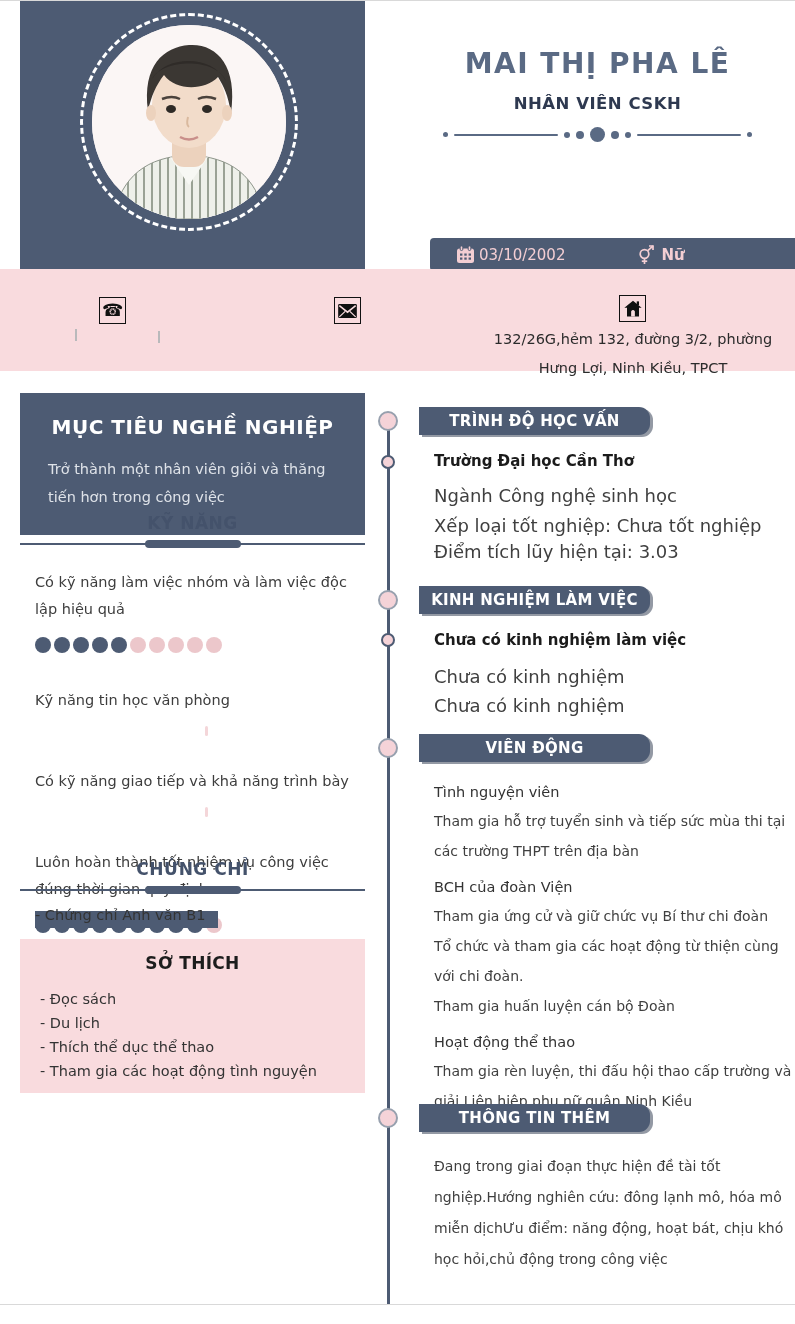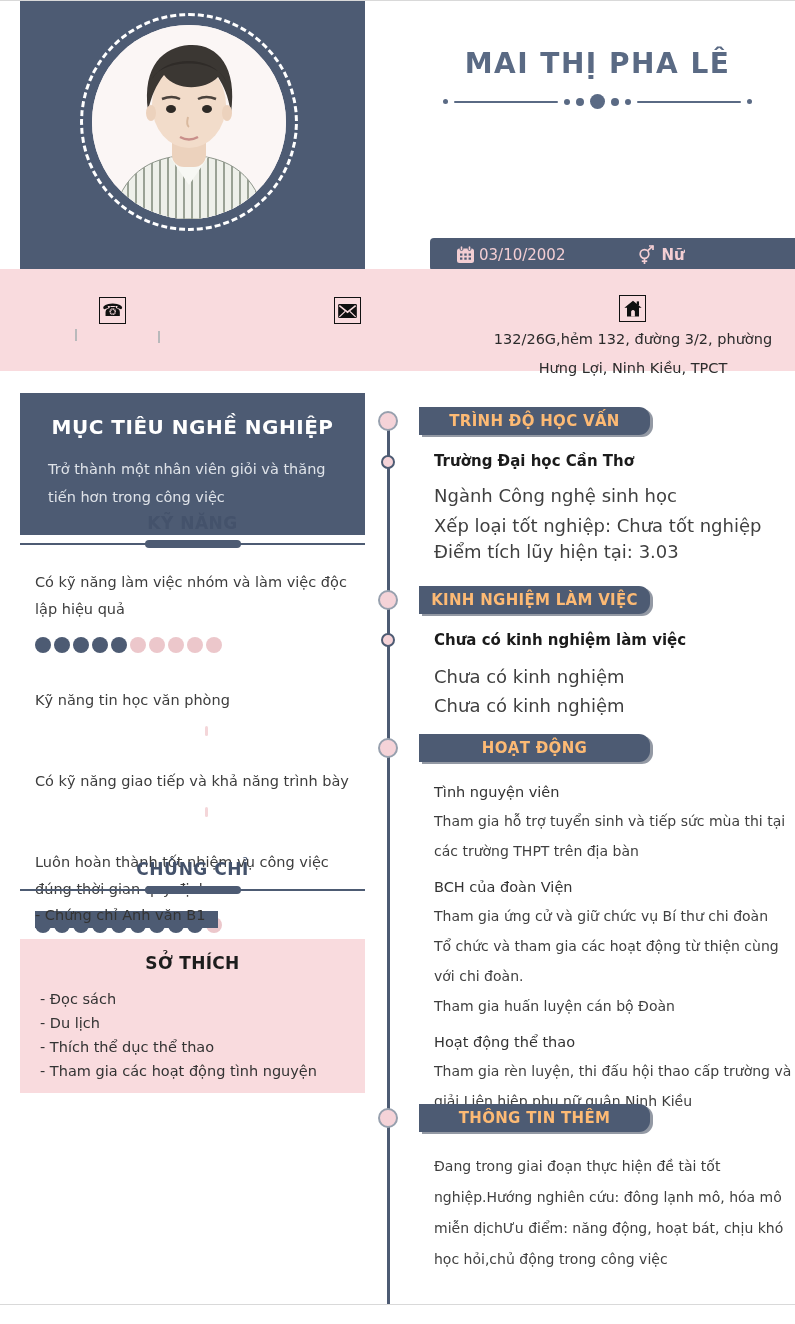--- a/index.html
+++ b/index.html
@@ -61,21 +61,21 @@
 
   #hobbies-box{left:20px;top:938px;width:345px;height:154px;box-sizing:border-box;background:#f9dbde;padding:14px 20px;}
   #hobbies-box h3{margin:0 0 14px 0;text-align:center;color:#1d1d1d;font-size:17px;letter-spacing:.3px;}
   .hobby{font-size:14.5px;color:#333;line-height:24px;}
 
   
   #timeline-line{left:387px;top:420px;width:3px;height:883px;background:#4d5b73;}
   .tl-big{width:20px;height:20px;border-radius:50%;background:#f5d3d8;border:2px solid #97a0ae;box-sizing:border-box;z-index:2;}
   .tl-small{width:14px;height:14px;border-radius:50%;background:#f5d3d8;border:2px solid #4d5b73;box-sizing:border-box;z-index:2;}
 
-  .section-bar{width:231px;height:28px;background:#4d5b73;border-radius:0 11px 11px 0;color:#fdba74;font-size:15px;font-weight:bold;letter-spacing:.3px;text-align:center;line-height:28px;box-shadow:3px 2px 0 rgba(58,70,90,.55);}
+  .section-bar{width:231px;height:28px;background:#4d5b73;border-radius:0 11px 11px 0;color:#ffffff;font-size:15px;font-weight:bold;letter-spacing:.3px;text-align:center;line-height:28px;box-shadow:3px 2px 0 rgba(58,70,90,.55);}
   .r-section{left:419px;width:376px;}
   .r-content{padding-left:15px;}
   .r-bold{font-size:15px;font-weight:bold;color:#1b1b1b;margin:0;}
   .r-line{font-size:18px;color:#3f3f3f;margin:0;}
   #edu-section{top:406px;}
   #edu-school{margin-top:17px;}
   #edu-l0{margin-top:13px;line-height:26px;}
   #edu-l1{margin-top:4px;line-height:26px;}
   #edu-l2{line-height:26px;}
   #exp-section{top:585px;}
@@ -128,20 +128,21 @@
 
           <path d="M96,92 Q94,100 97,102" stroke="#d9b99e" stroke-width="2" fill="none"></path>
           <path d="M88,112 Q97,117 106,112" stroke="#c98f8a" stroke-width="2.5" fill="none"></path>
         </svg>
       </div>
     </div>
   </div>
 
   <div class="abs" id="name-block">
     <h1 id="cv-name">MAI THỊ PHA LÊ</h1>
+    <h2 id="cv-title">NHÂN VIÊN CSKH</h2>
     <div id="name-divider">
       <span class="dv-dot dv-e"></span>
         <span class="dv-line"></span>
         <span class="dv-dot dv-s"></span>
         <span class="dv-dot dv-m"></span>
         <span class="dv-dot dv-l"></span>
         <span class="dv-dot dv-m"></span>
         <span class="dv-dot dv-s"></span>
         <span class="dv-line"></span>
         <span class="dv-dot dv-e"></span>
@@ -282,21 +283,21 @@
   <div class="abs r-section" id="exp-section">
     <div class="section-bar">KINH NGHIỆM LÀM VIỆC</div>
     <div class="r-content">
       <p class="r-bold" id="exp-title">Chưa có kinh nghiệm làm việc</p>
       <p class="r-line" id="exp-l0">Chưa có kinh nghiệm</p>
       <p class="r-line" id="exp-l1">Chưa có kinh nghiệm</p>
     </div>
   </div>
 
   <div class="abs r-section" id="act-section">
-    <div class="section-bar">HOẠT ĐỘNG</div>
+    <div class="section-bar">VIÊN ĐỘNG</div>
     <div class="r-content">
       <div id="act-g1">
         <p class="act-title">Tình nguyện viên</p>
         <p class="act-desc">Tham gia hỗ trợ tuyển sinh và tiếp sức mùa thi tại các trường THPT trên địa bàn</p>
       </div>
       <div id="act-g2">
         <p class="act-title">BCH của đoàn Viện</p>
         <p class="act-desc">Tham gia ứng cử và giữ chức vụ Bí thư chi đoàn
 Tổ chức và tham gia các hoạt động từ thiện cùng với chi đoàn.
 Tham gia huấn luyện cán bộ Đoàn</p>

